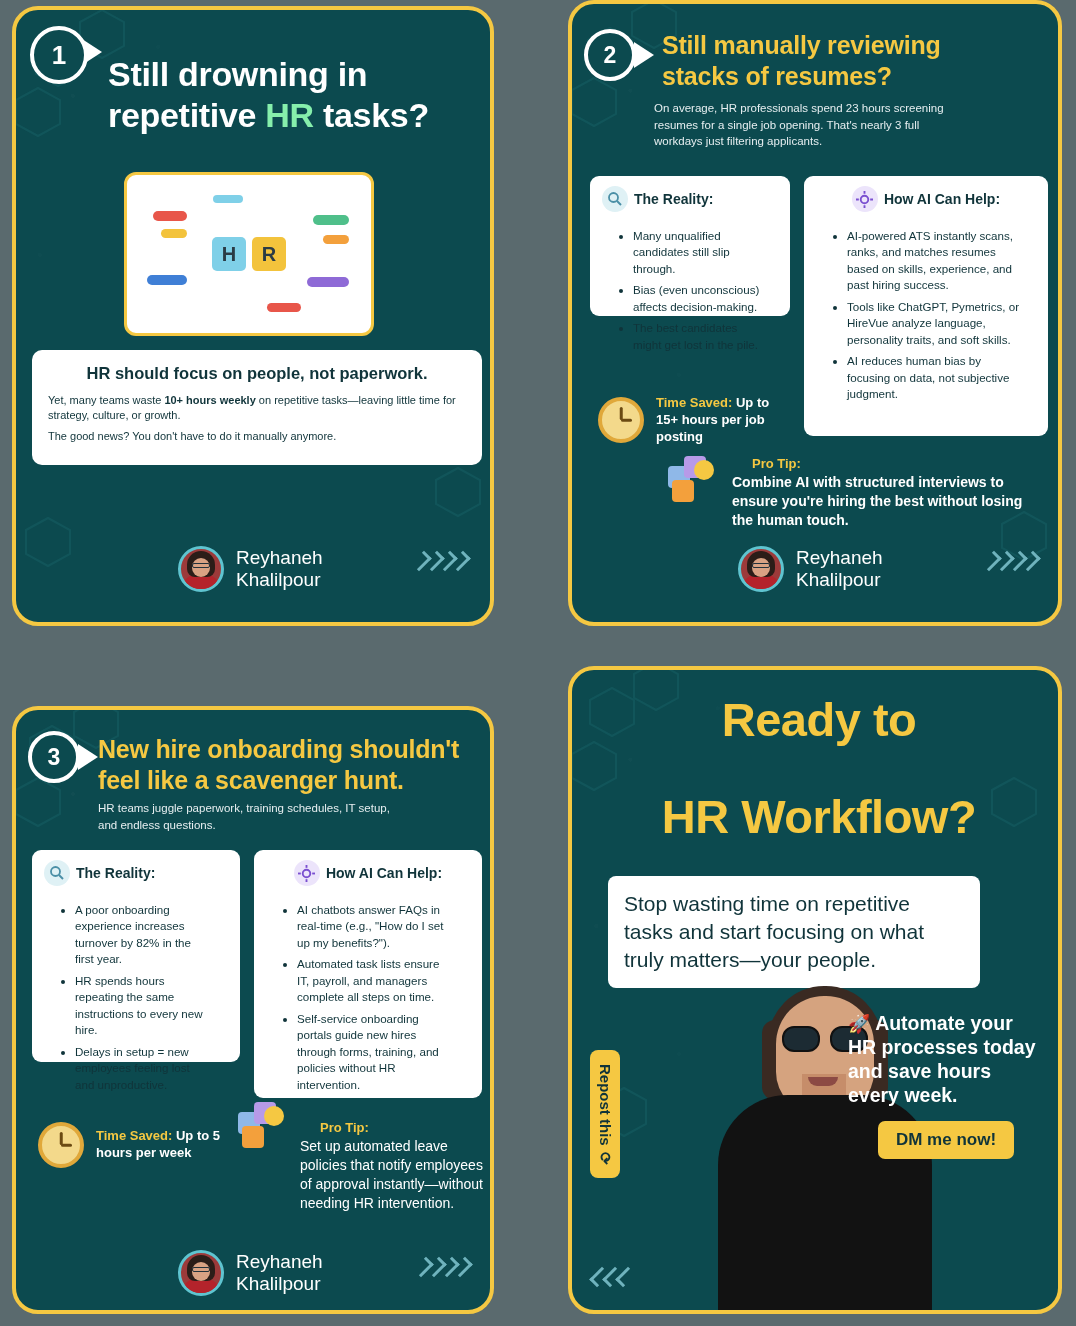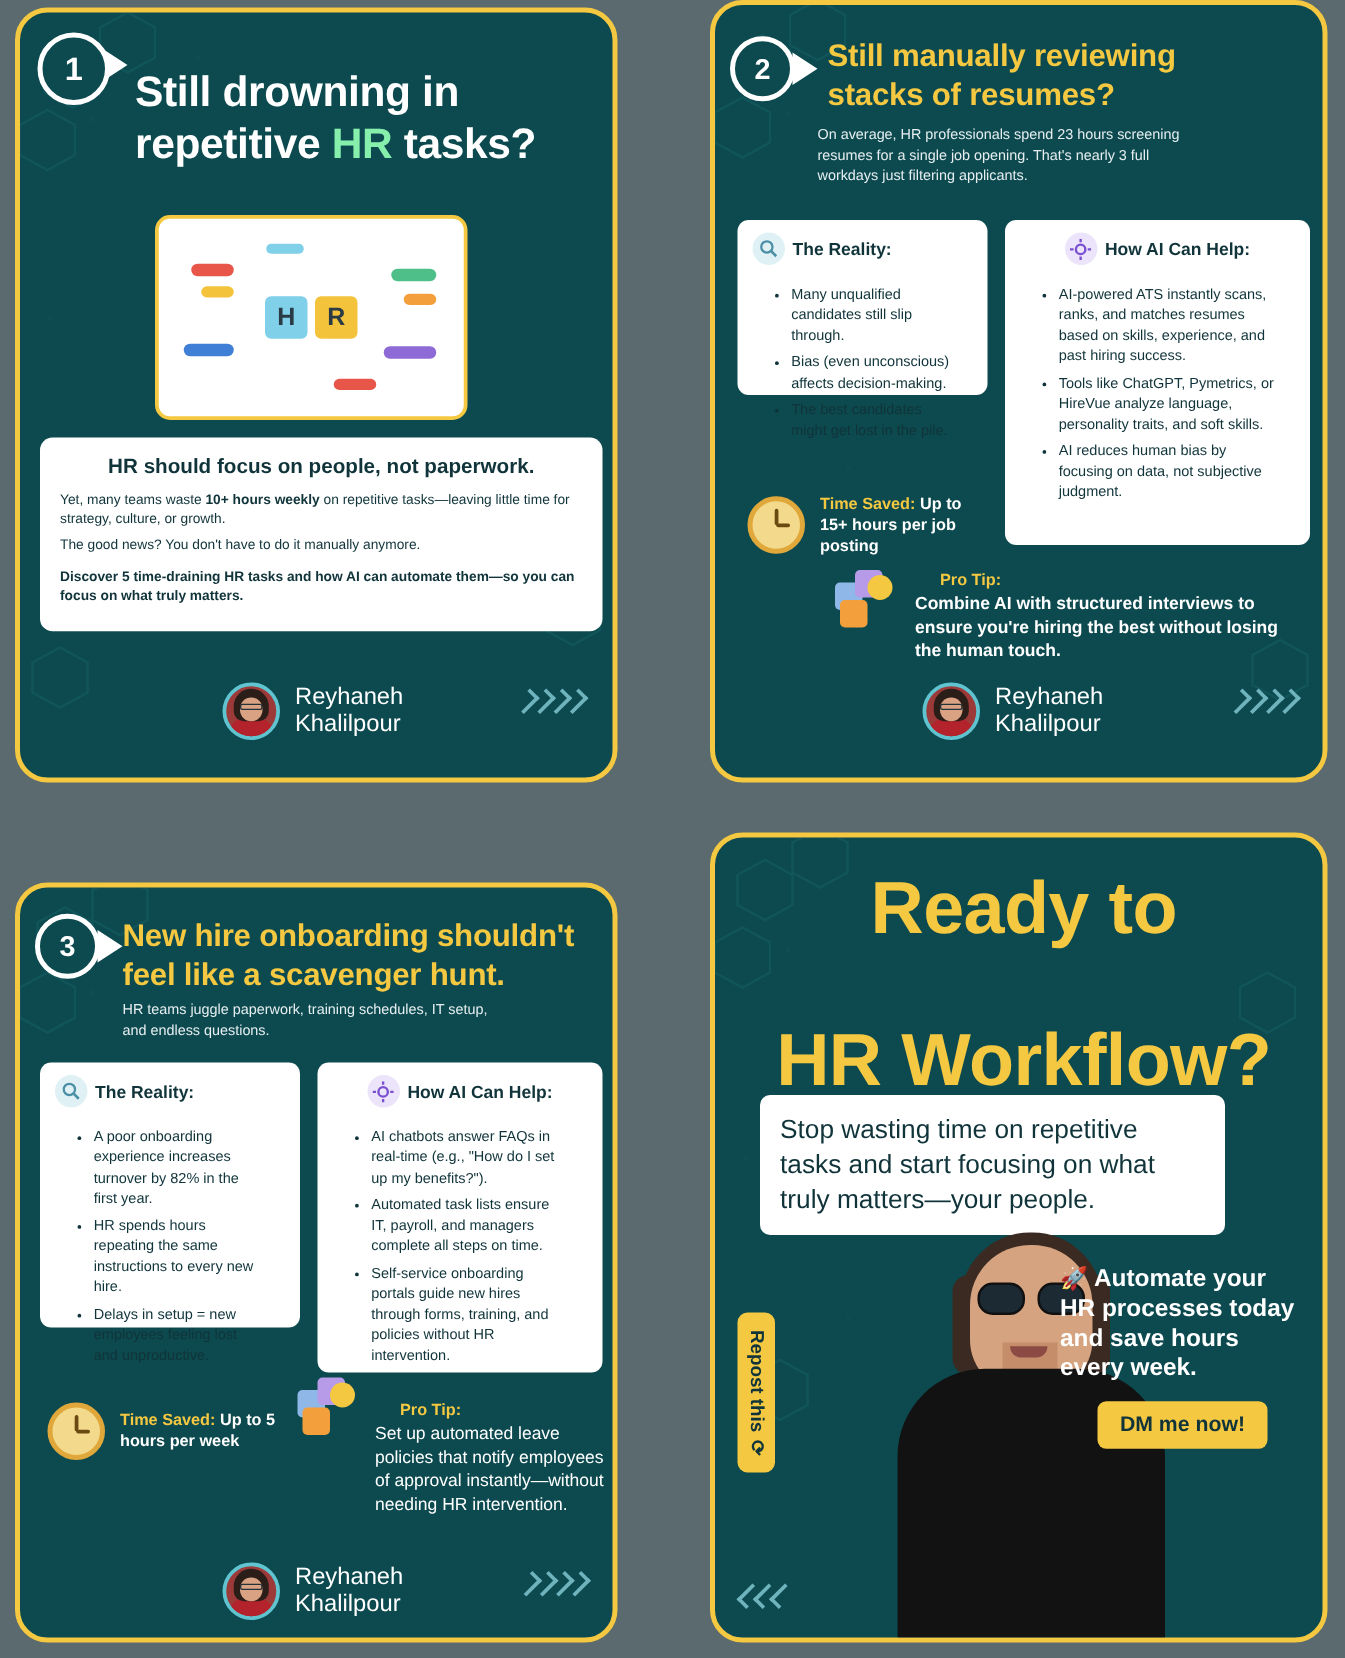--- a/index.html
+++ b/index.html
@@ -164,21 +164,21 @@
   .hr-letters { position:absolute; left:50%; top:50%; transform:translate(-50%,-50%); display:flex; gap:6px; }
   .hr-letters div {
     width: 34px; height: 34px; border-radius: 5px;
     display:flex; align-items:center; justify-content:center;
     font-weight: bold; font-size: 20px; color:#2a3b45;
   }
   .clip { position:absolute; border-radius: 8px; }
 
   
   .big-title {
-    color: #f5c842; font-weight: bold; font-size: 59px; line-height: 1.03;
+    color: #f5c842; font-weight: bold; font-size: 47px; line-height: 1.03;
     text-align: center; letter-spacing: -0.5px; margin: 0;
   }
   .quotebox {
     background: #ffffff; border-radius: 8px; padding: 14px 16px;
     color: #10343a; font-size: 21px; line-height: 1.33;
   }
   .cta-text { color: #ffffff; font-weight: bold; font-size: 19.5px; line-height: 1.22; }
   .dm-btn {
     background: #f5c842; color: #10343a; font-weight: bold; font-size: 17px;
     padding: 9px 18px; border-radius: 7px; display:inline-block; border: none;
@@ -259,21 +259,20 @@
         <div class="hr-letters">
           <div style="background:#7fd0e8;">H</div>
           <div style="background:#f3c33c;">R</div>
         </div>
       </div>
 
       <div class="whitebox" style="position:absolute; left:16px; top:340px; width:450px;">
         <div class="lead">HR should focus on people, not paperwork.</div>
         <p><span>Yet, many teams waste </span><span class="bold">10+ hours weekly</span><span> on repetitive tasks—leaving little time for strategy, culture, or growth.</span></p>
         <p>The good news? You don't have to do it manually anymore.</p>
-        <p class="bold" style="margin-top:10px;">Discover 5 time-draining HR tasks and how AI can automate them—so you can focus on what truly matters.</p>
       </div>
 
       <div class="author" style="position:absolute; left:162px; bottom:30px;">
         <div class="avatar">
             <div class="body"></div>
             <div class="hair"></div>
             <div class="face"></div>
             <div class="glasses"></div>
           </div>
         <div class="author-name">

